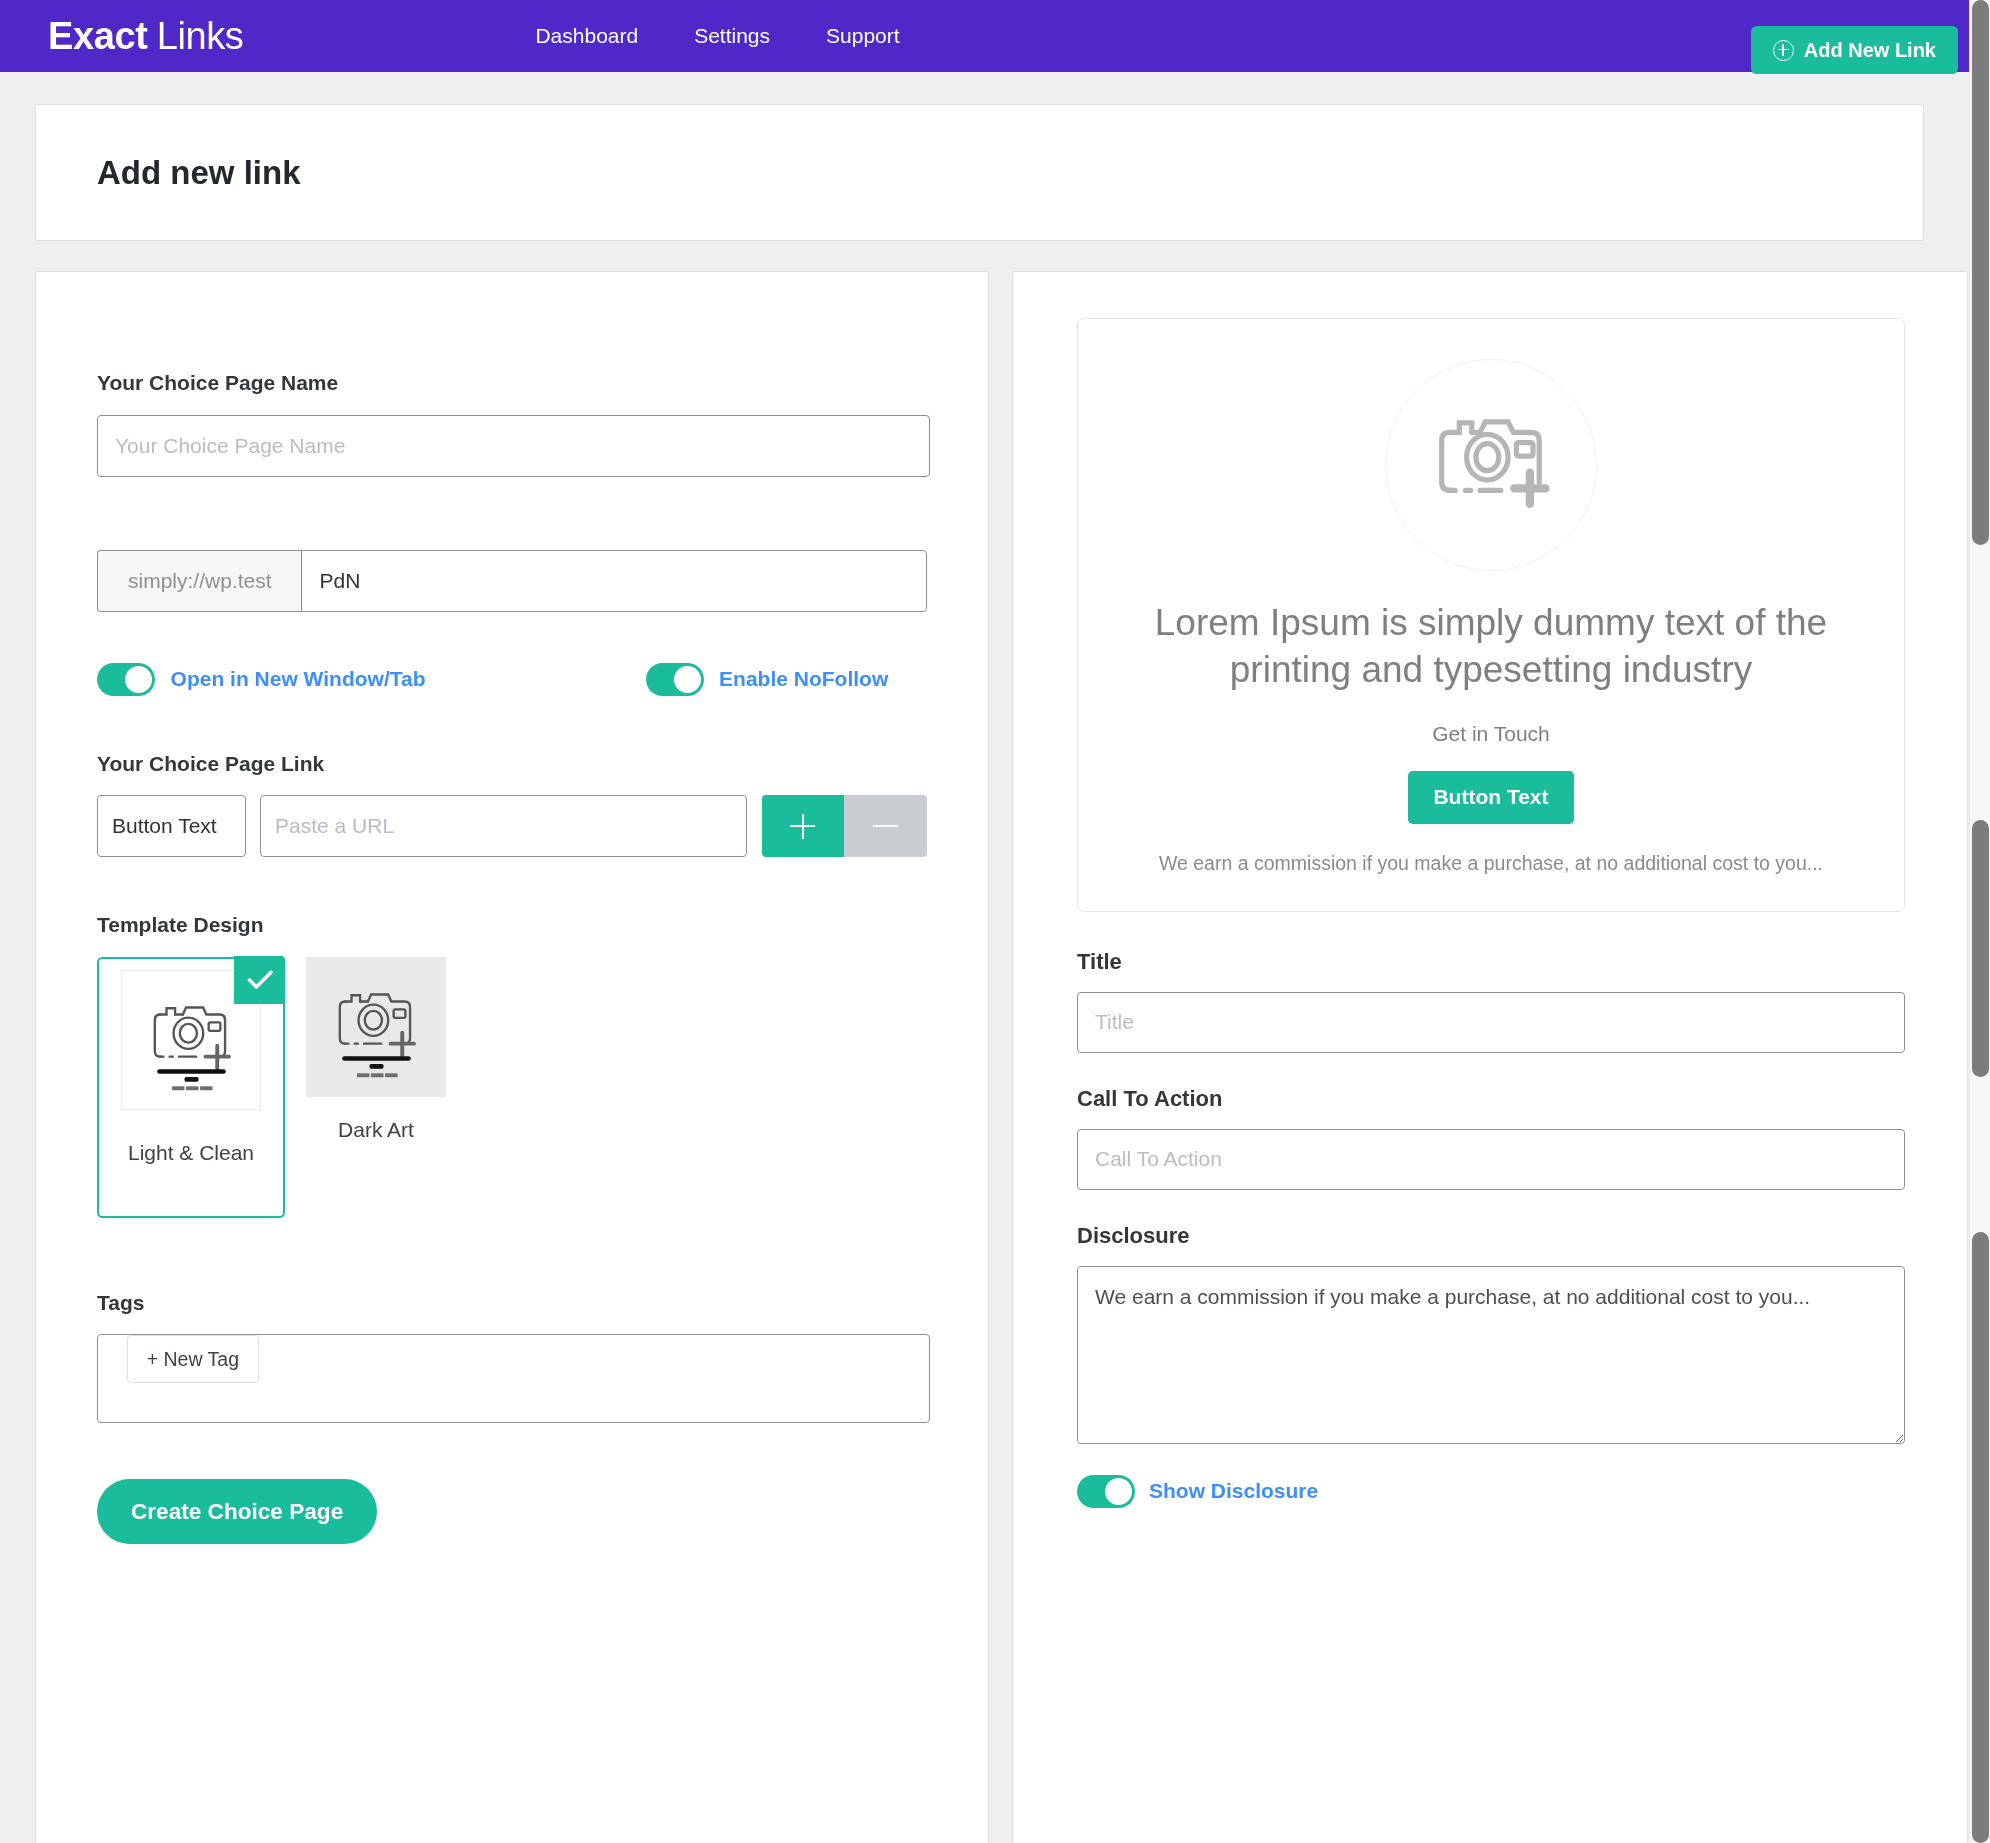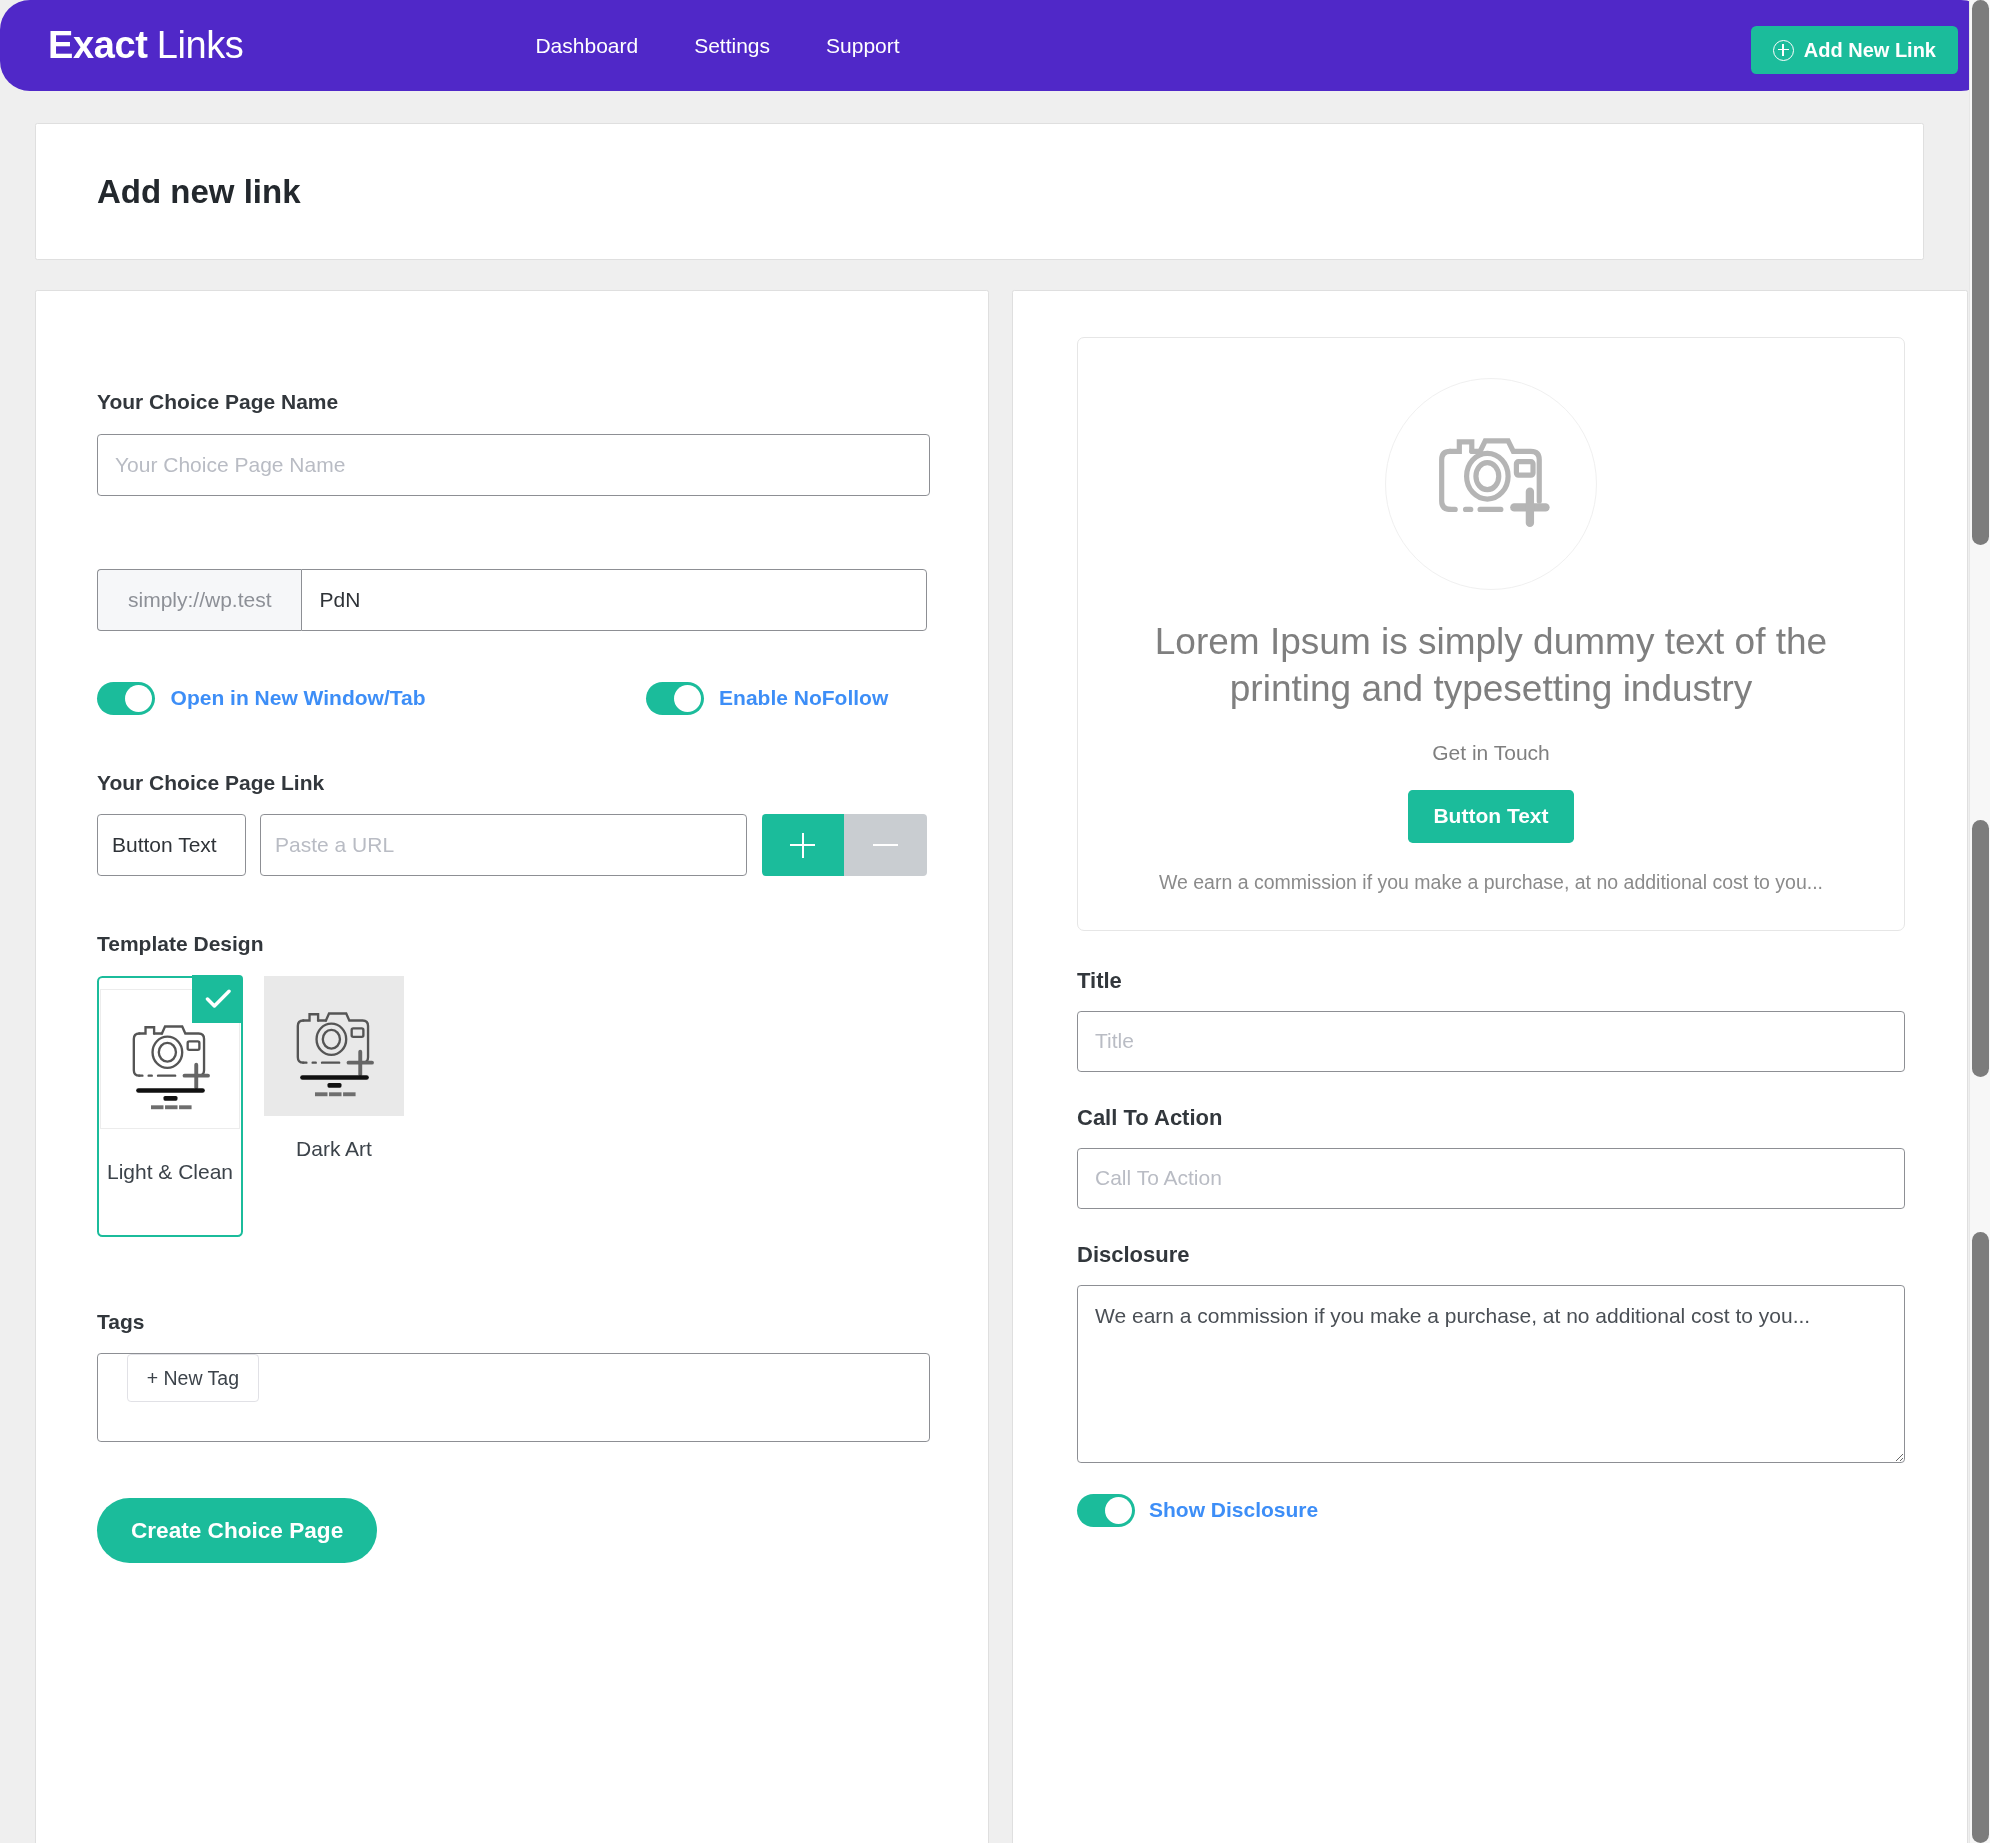--- a/index.html
+++ b/index.html
@@ -6,27 +6,26 @@
   html, body {
     width: 1991px;
     height: 1843px;
     overflow: hidden;
     background: #efefef;
     font-family: "Liberation Sans", sans-serif;
   }
 
   
   .topnav {
-    height: 91px;
+    height: 72px;
     background: #5028c8;
     display: flex;
     align-items: center;
     padding: 0 33px 0 48px;
     position: relative;
-    border-radius: 30px;
   }
   .brand {
     font-size: 38px;
     color: #ffffff;
     letter-spacing: -0.4px;
     white-space: nowrap;
     display: flex;
     align-items: baseline;
     gap: 0;
   }
@@ -245,21 +244,21 @@
   }
   .pm-add { background: #1bbc9b; }
   .pm-rem { background: #c9cdd1; }
   .pm-glyph { position: relative; width: 25px; height: 25px; }
   .pm-glyph .h { position:absolute; left:0; right:0; top:11.3px; height:2.3px; background:#fff; }
   .pm-glyph .v { position:absolute; top:0; bottom:0; left:11.3px; width:2.3px; background:#fff; }
 
   
   .tpl-row { display: flex; gap: 21px; align-items: flex-start; }
   .tpl-card {
-    width: 146px;
+    width: 188px;
     border: 2.3px solid transparent;
     border-radius: 5.4px;
     background: #fff;
     position: relative;
     padding-bottom: 11px;
   }
   .tpl-card.selected { border-color: #1bbc9b; height: 261px; }
   .tpl-thumb {
     width: 140px; height: 140px;
     margin: 11px auto 0 auto;

